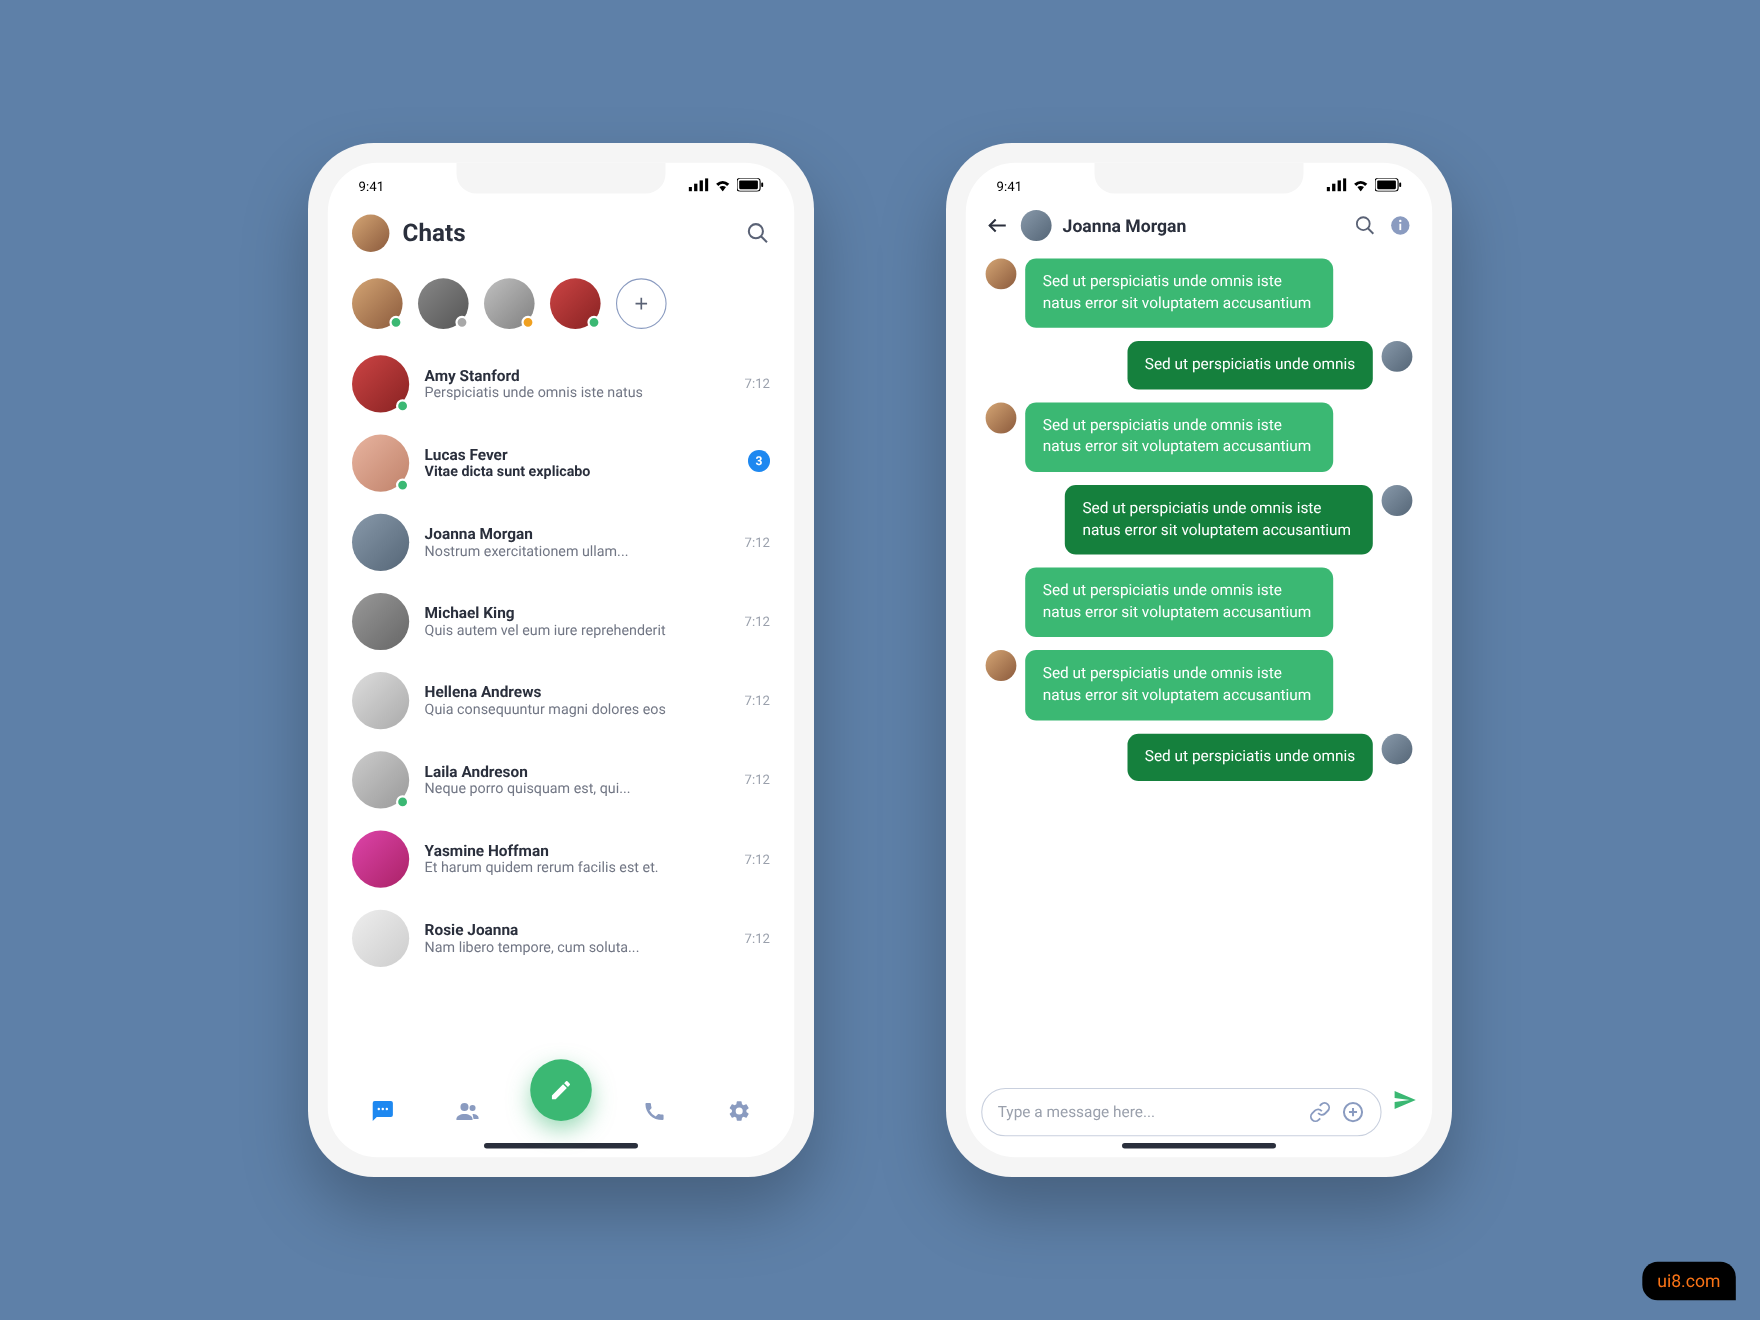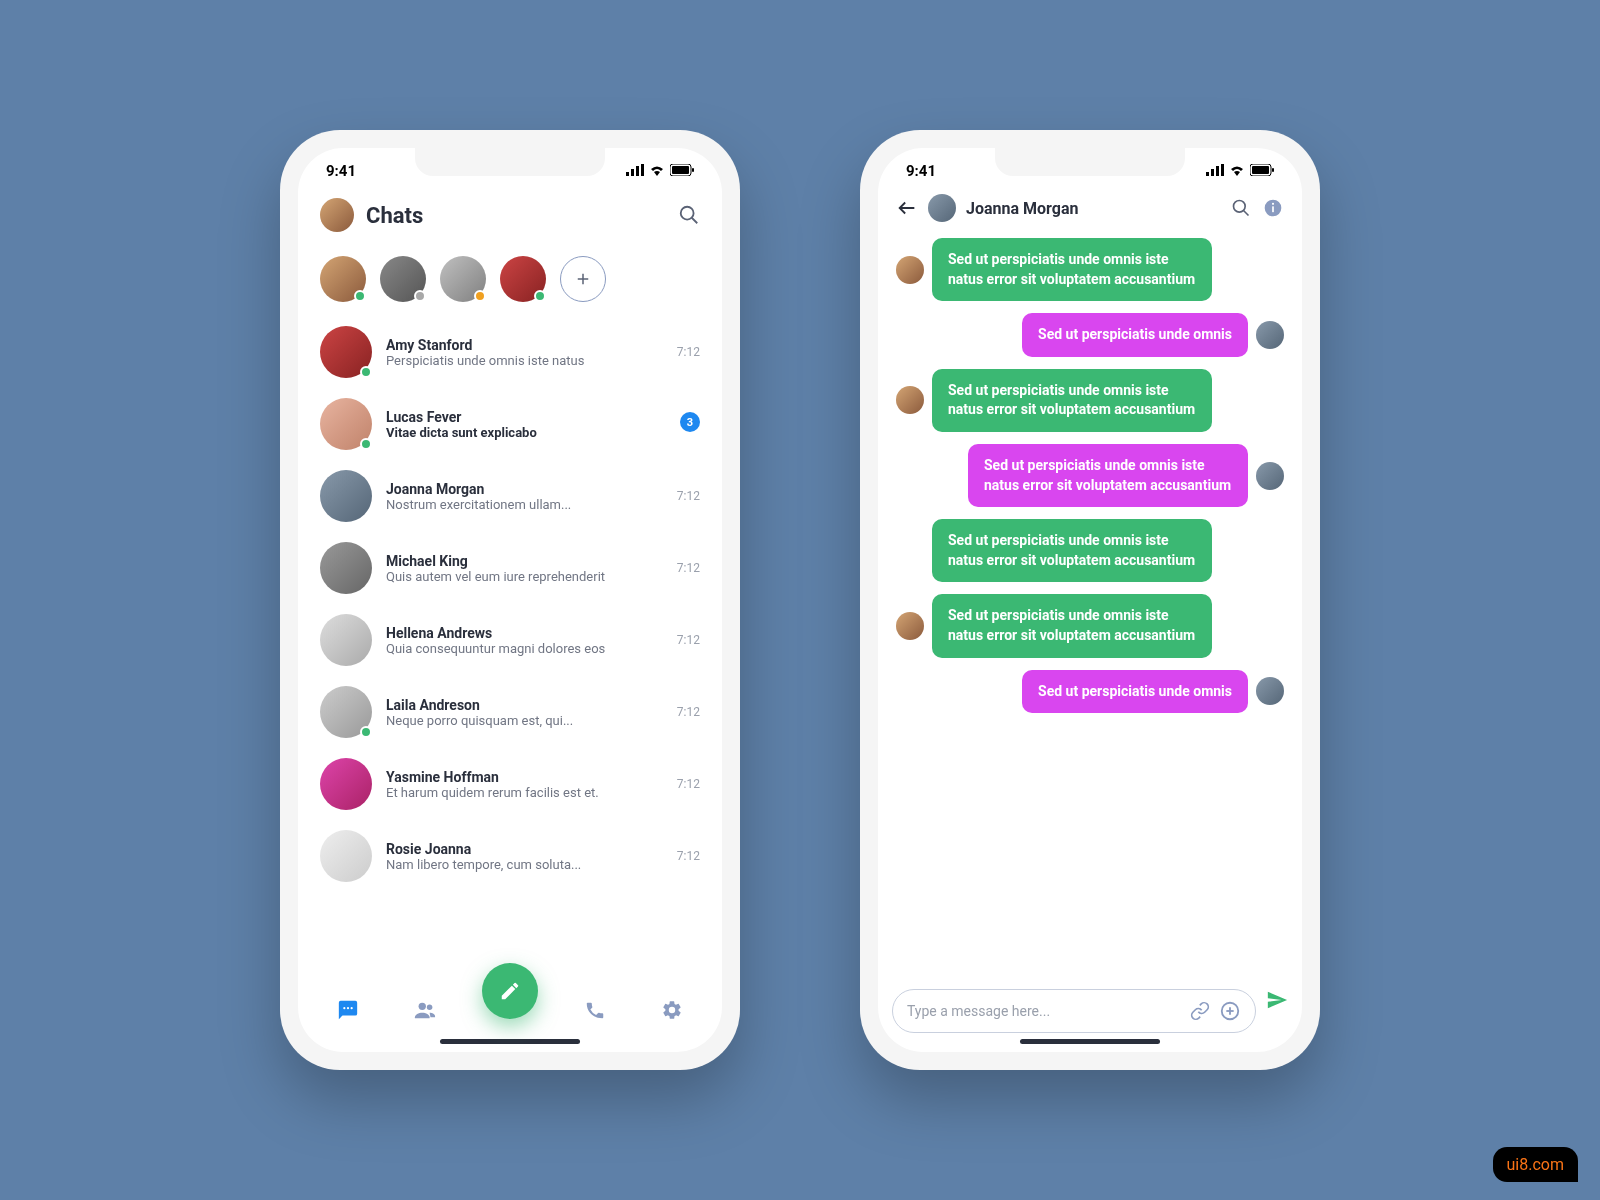--- a/index.html
+++ b/index.html
@@ -1,20 +1,20 @@
 <!DOCTYPE html>
 <html><head>
 <meta charset="utf-8">
 <style>
 * { margin:0; padding:0; box-sizing:border-box; font-family:-apple-system,BlinkMacSystemFont,"Segoe UI",Roboto,sans-serif; }
 body { background:#5e80a8; width:1600px; height:1200px; display:flex; justify-content:center; align-items:center; gap:120px; }
 .phone { width:460px; height:940px; background:#f5f5f5; border-radius:60px; padding:18px; box-shadow:0 30px 60px rgba(0,0,0,0.25); position:relative; }
 .screen { width:100%; height:100%; background:#fff; border-radius:45px; overflow:hidden; position:relative; display:flex; flex-direction:column; }
 .notch { position:absolute; top:0; left:50%; transform:translateX(-50%); width:190px; height:28px; background:#f5f5f5; border-radius:0 0 18px 18px; z-index:10; }
-.status-bar { display:flex; justify-content:space-between; align-items:center; padding:14px 28px 4px; font-size:15px; font-weight:700; }
+.status-bar { display:flex; justify-content:space-between; align-items:center; padding:14px 28px 4px; font-size:12px; font-weight:400; }
 .status-right { display:flex; gap:5px; align-items:center; }
 .header { display:flex; align-items:center; padding:14px 22px; gap:12px;justify-content:flex-end; }
 .avatar { width:34px; height:34px; border-radius:50%; background:#888; flex-shrink:0; }
 .avatar.sm { width:28px; height:28px; }
 .avatar.lg { width:46px; height:46px; }
 .avatar.xl { width:52px; height:52px; }
 .title { font-size:22px; font-weight:700; color:#2a2f3c; flex:1; }
 .ic { width:22px; height:22px; display:flex; align-items:center; justify-content:center; color:#5a6275; }
 .section-label { font-size:13px; font-weight:700; color:#2a2f3c; padding:6px 22px; }
 .fav-row { display:flex; gap:14px; padding:10px 22px 14px; align-items:center; }
@@ -37,24 +37,24 @@
 .tabbar { display:flex; justify-content:space-around; align-items:center; padding:12px 12px 18px; position:relative; }
 .tab-ic { color:#8a9bc0; }
 .tab-ic.active { color:#1e88f0; }
 .fab { position:absolute; left:50%; top:-24px; transform:translateX(-50%); width:56px; height:56px; border-radius:50%; background:#3bb873; display:flex; align-items:center; justify-content:center; box-shadow:0 8px 20px rgba(59,184,115,0.5); }
 .home-ind { width:140px; height:5px; background:#2a2f3c; border-radius:3px; margin:0 auto 8px; }
 
 
 .conv-header { display:flex; align-items:center; padding:10px 18px; gap:10px; }
 .conv-title { font-size:16px; font-weight:700; color:#2a2f3c; flex:1; }
 .conv-body { flex:1; overflow:hidden; padding:6px 18px; display:flex; flex-direction:column; gap:12px; }
-.msg-row { display:flex; gap:8px; align-items:center;font-weight:bold; }
+.msg-row { display:flex; gap:8px; align-items:flex-start; }
 .msg-row.in .bubble { background:#3bb873; color:#fff; margin-right:auto; }
 .msg-row.out { flex-direction:row-reverse; }
-.msg-row.out .bubble { background:#d946ef; color:#fff; }
+.msg-row.out .bubble { background:#15803d; color:#fff; }
 .bubble { padding:12px 16px; border-radius:10px; font-size:14px; line-height:1.4; max-width:280px; }
 .composer-wrap { padding:10px 14px 6px; display:flex; gap:10px; align-items:flex-start; }
 .composer { flex:1; border:1.5px solid #c9d0de; border-radius:24px; padding:10px 14px; display:flex; align-items:center; gap:8px; }
 .composer input { border:none; outline:none; flex:1; font-size:14px; color:#5a6275; background:transparent; }
 .composer input::placeholder { color:#9aa0ac; }
 .send-ic { color:#3bb873; }
 .watermark { position:absolute; bottom:18px; right:22px; background:#000; color:#fff; padding:8px 14px; border-radius:14px 14px 0 14px; font-size:16px; }
 .watermark span { color:#f97316; font-size:16px; display:block; }
 
 

